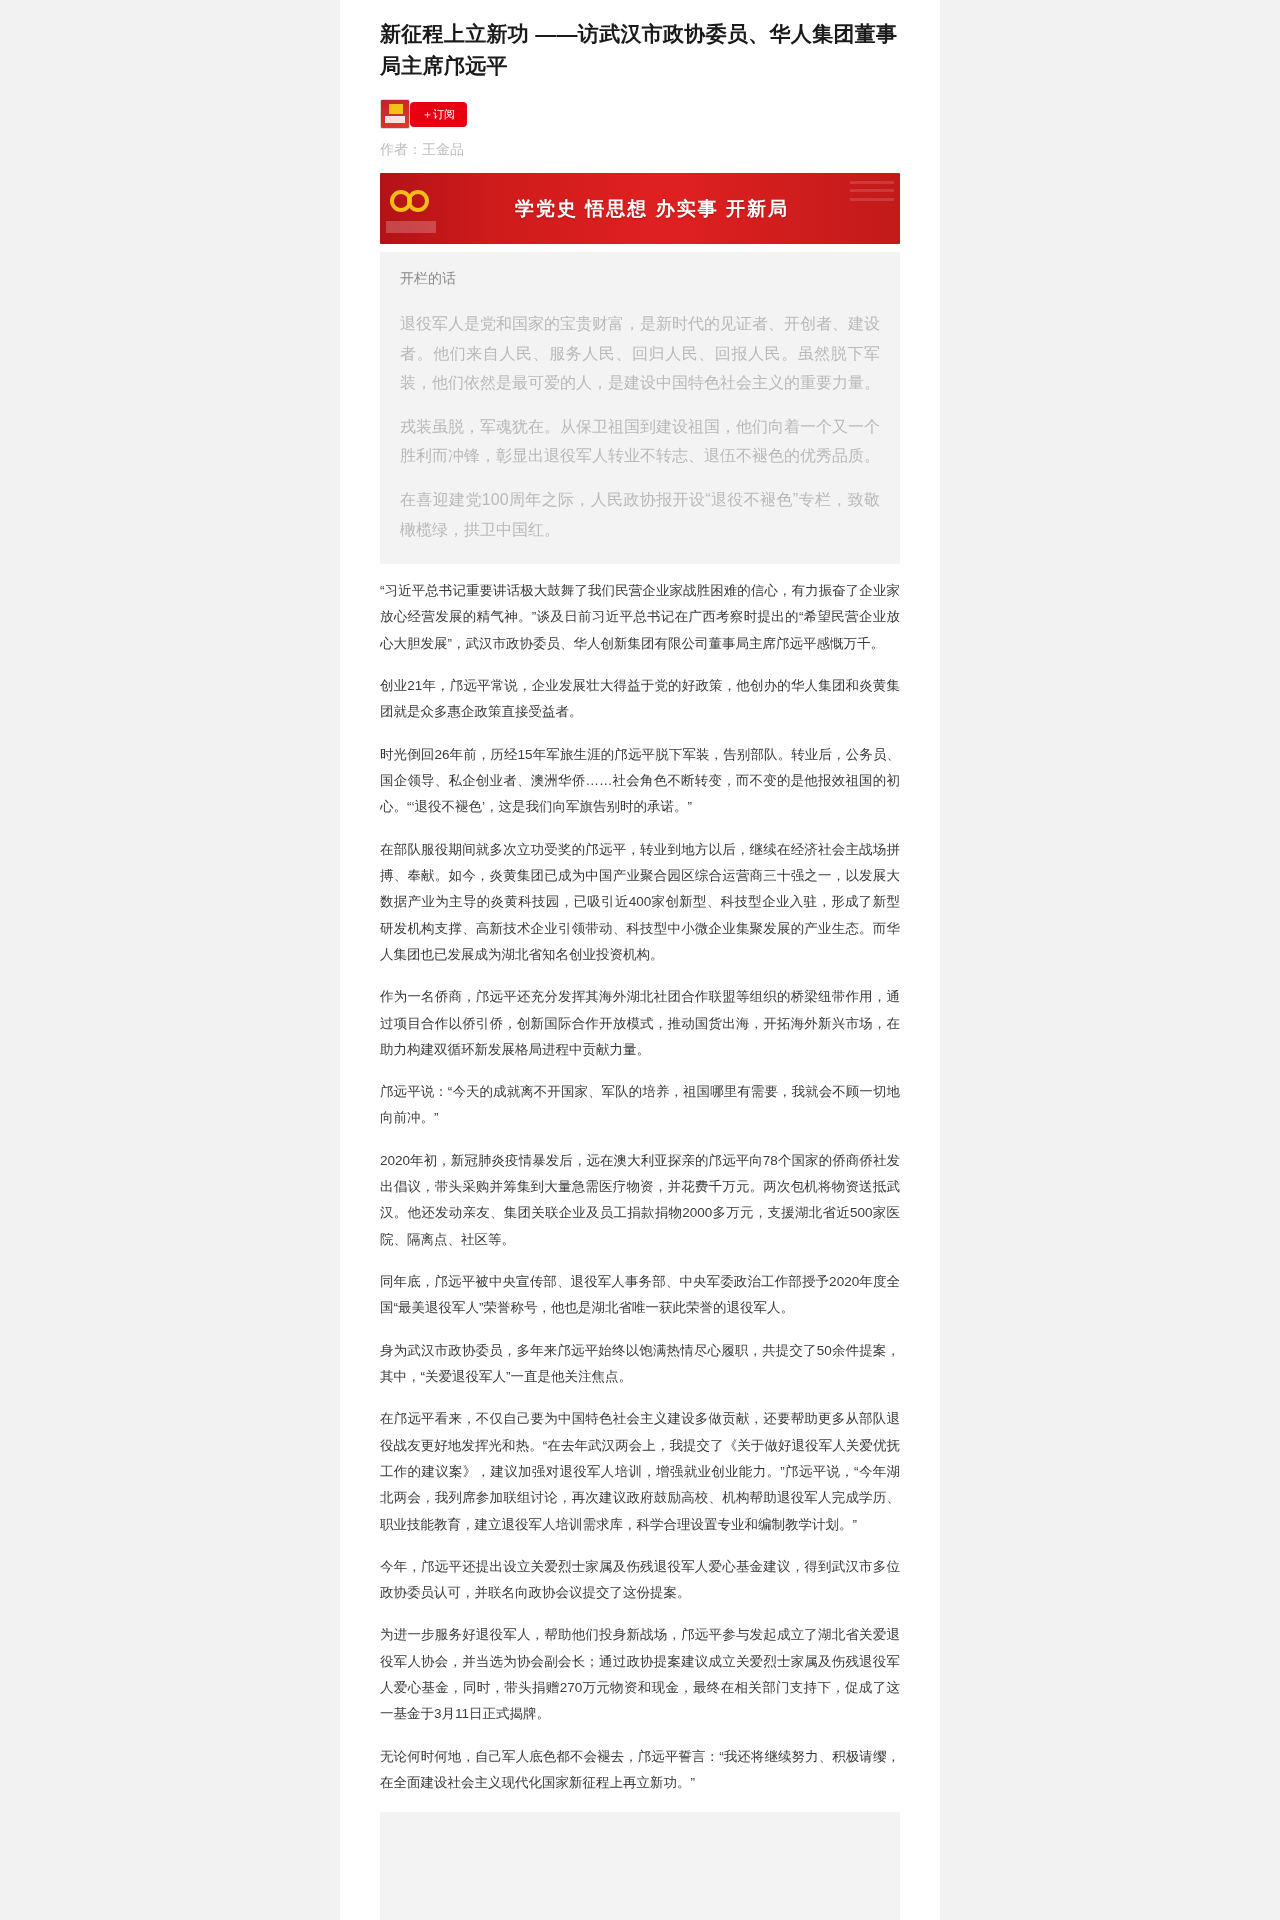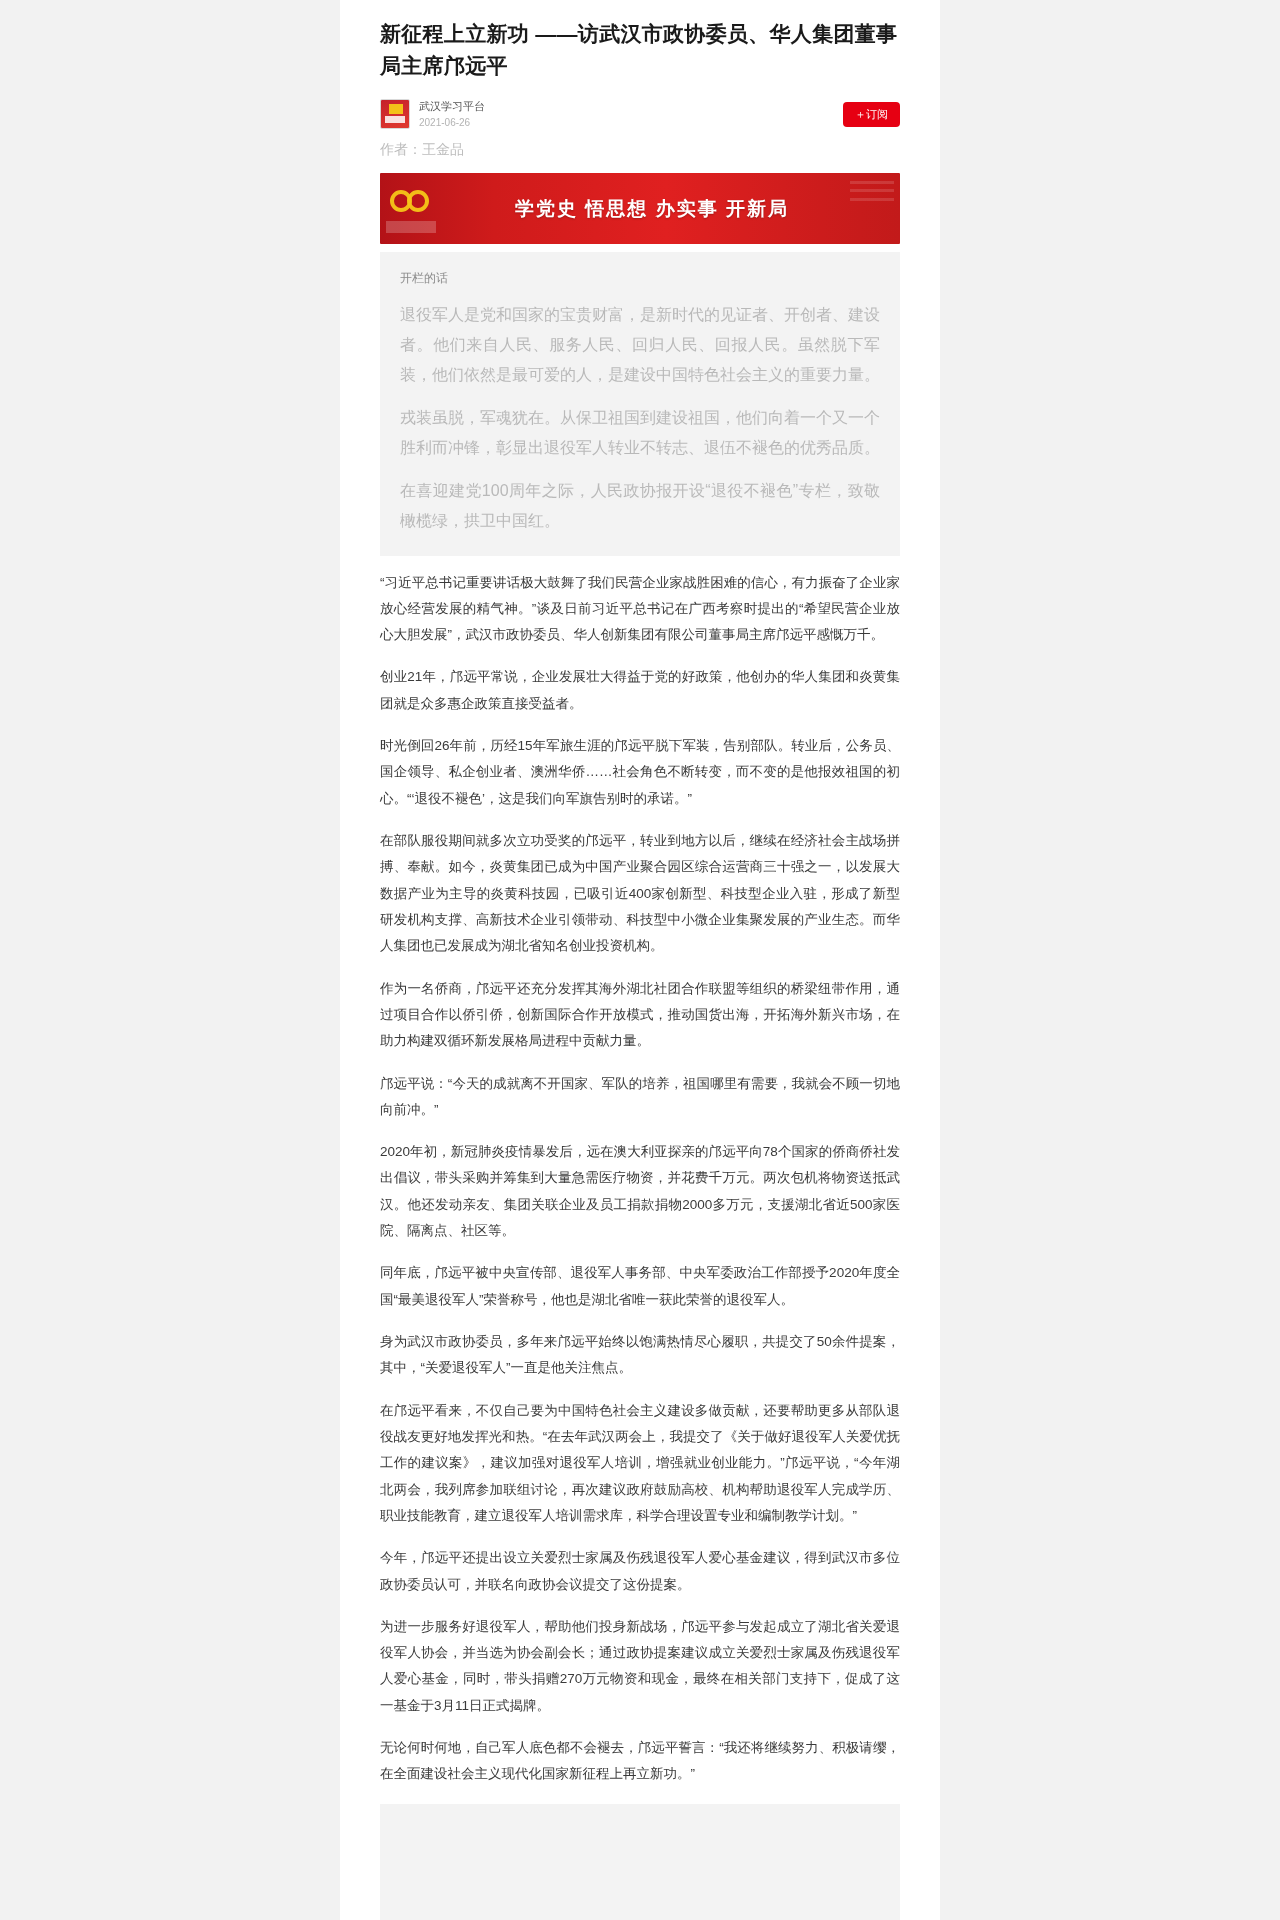--- a/index.html
+++ b/index.html
@@ -150,23 +150,23 @@
                       rgba(255,255,255,.18) 17px 20px, transparent 20px 44px);
     opacity: .75;
   }
 
   .intro-box {
     margin: 8px 40px 0 40px;
     background: #f3f3f3;
     padding: 18px 20px 20px 20px;
   }
   .intro-title {
-    font-size: 12px;
+    font-size: 14px;
     color: #8a8a8a;
-    margin-bottom: 13px;
+    margin-bottom: 21px;
   }
   .intro-box p {
     margin: 0 0 14px 0;
     font-size: 16px;
     line-height: 1.85;
     color: #b9b9b9;
     text-align: justify;
   }
   .intro-box p:last-child { margin-bottom: 0; }
 
@@ -192,24 +192,20 @@
 <body>
 
 <div class="page">
   <div class="article">
 
     <div class="title">新征程上立新功 ——访武汉市政协委员、华人集团董事局主席邝远平</div>
 
     <div class="meta-row">
       <div class="logo">
         <div class="logo-mark"></div>
-      </div>
-      <div class="meta-texts">
-        <div class="source-name">武汉学习平台</div>
-        <div class="source-date">2021-06-26</div>
       </div>
       <button class="subscribe-btn">＋订阅</button>
     </div>
 
     <div class="author-row">作者：王金品</div>
 
     <div class="banner">
       <div class="emblem">
         <div class="ring"></div>
         <div class="ring2"></div>

